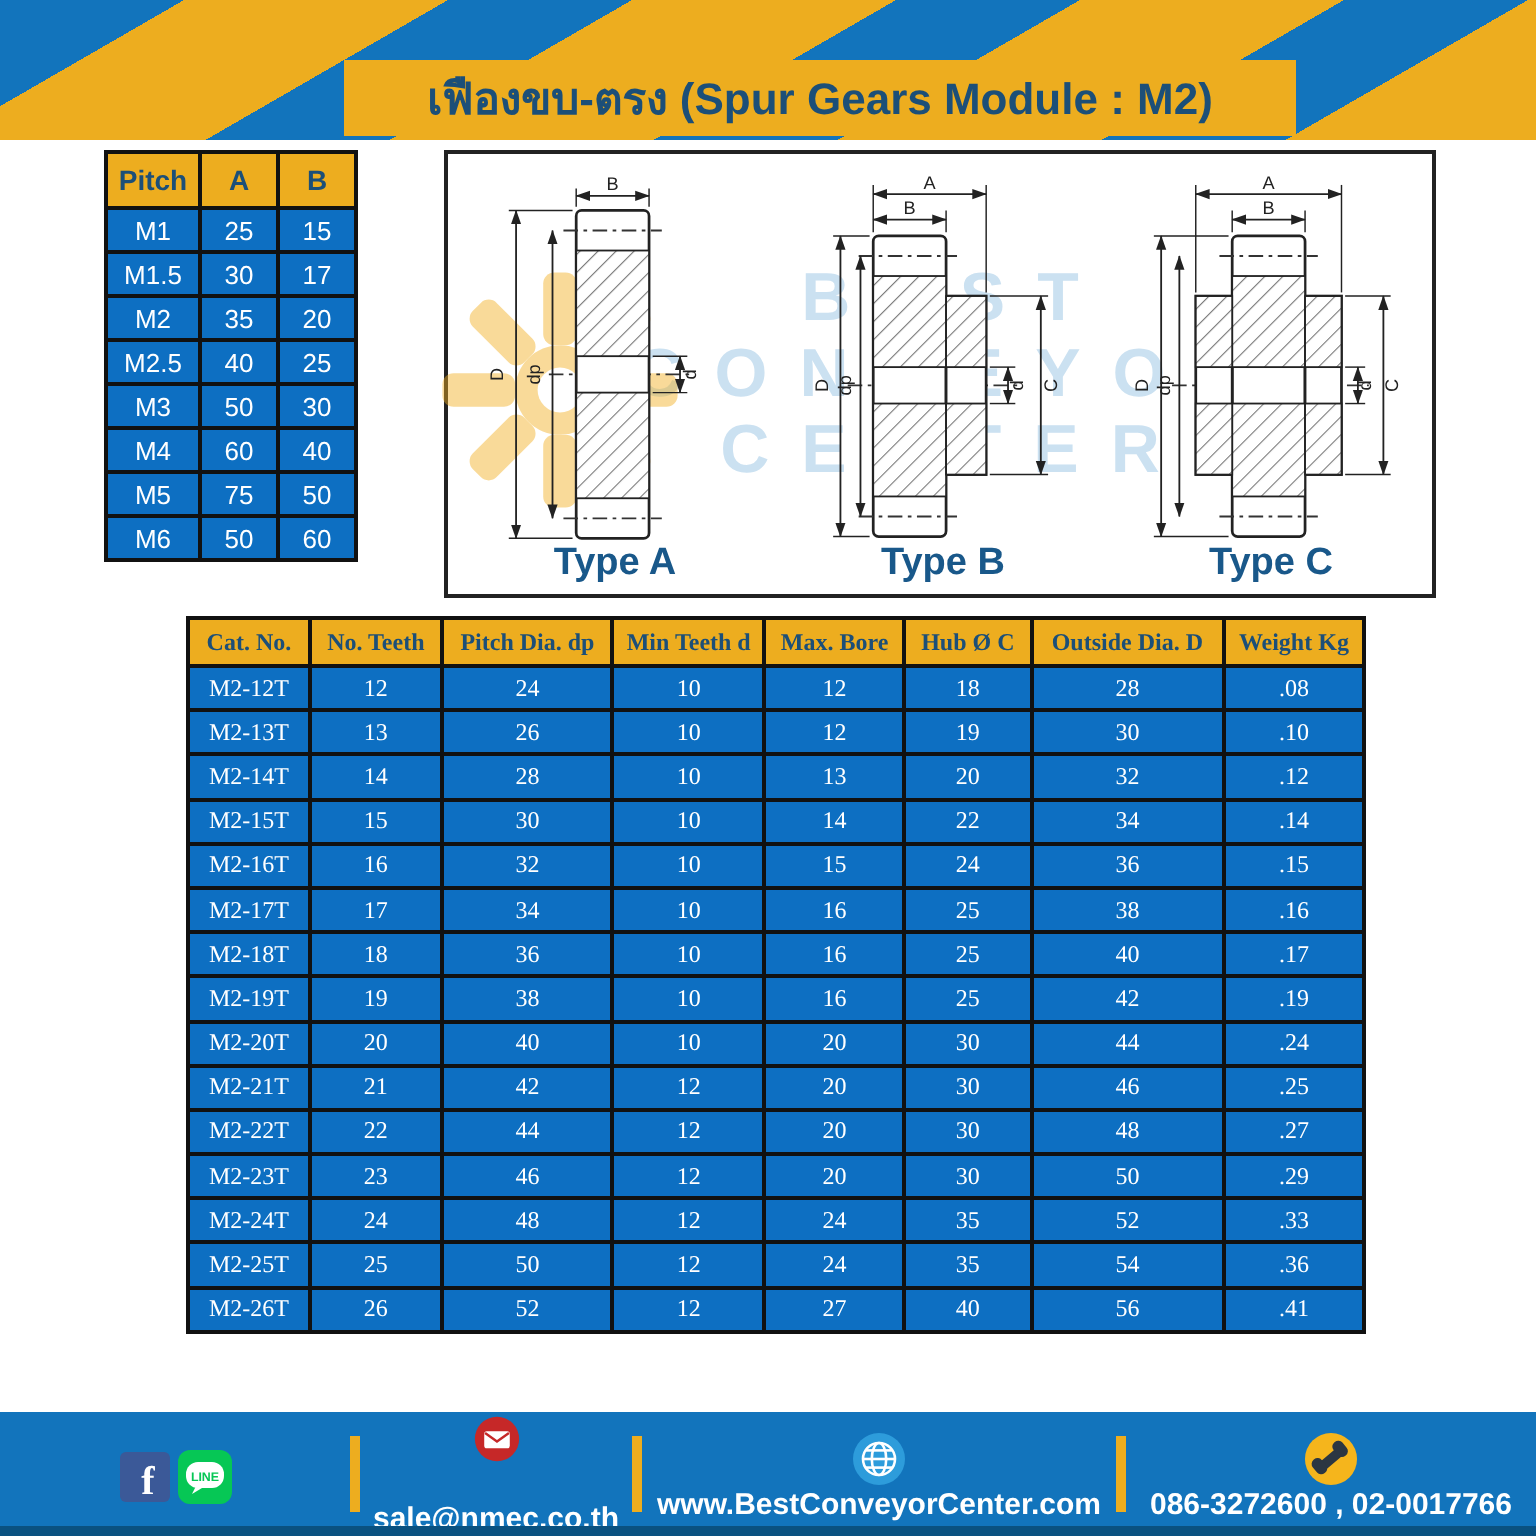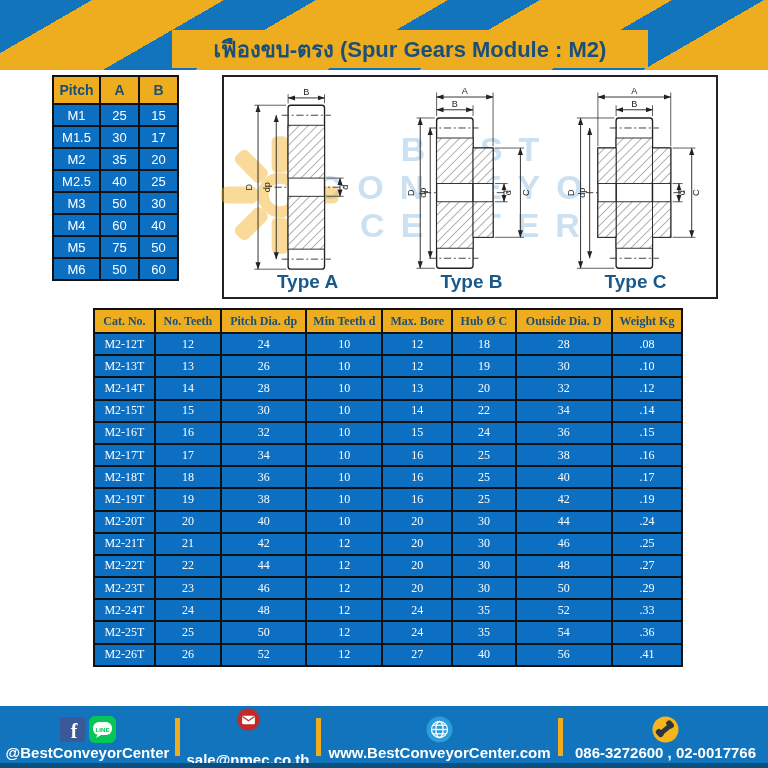--- a/index.html
+++ b/index.html
@@ -438,21 +438,20 @@
           <rect width="25" height="25" rx="3" fill="#3B5998"></rect>
           <text x="14" y="21" text-anchor="middle" font-size="20" font-weight="bold" fill="#fff" font-family="Liberation Serif, serif">f</text>
         </svg>
         <svg width="27" height="27" viewBox="0 0 27 27">
           <rect width="27" height="27" rx="6" fill="#06C755"></rect>
           <rect x="4" y="6" width="19" height="13" rx="6" fill="#fff"></rect>
           <path d="M9 18 L7 22 L12 19 Z" fill="#fff"></path>
           <text x="13.5" y="15.5" text-anchor="middle" font-size="6.2" font-weight="bold" fill="#06C755">LINE</text>
         </svg>
       </div>
-      <div class="f-label">@BestConveyorCenter</div>
     </div>
     <div class="f-div"></div>
     <div class="f-item f2">
       <svg width="27" height="27" viewBox="0 0 27 27">
         <circle cx="13.5" cy="13.5" r="13" fill="#C62828"></circle>
         <rect x="6" y="9" width="15" height="10" rx="1.5" fill="#fff"></rect>
         <path d="M6.5 10 L13.5 15 L20.5 10" fill="none" stroke="#C62828" stroke-width="1.4"></path>
       </svg>
       <div class="f-label">sale@nmec.co.th</div>
     </div>

